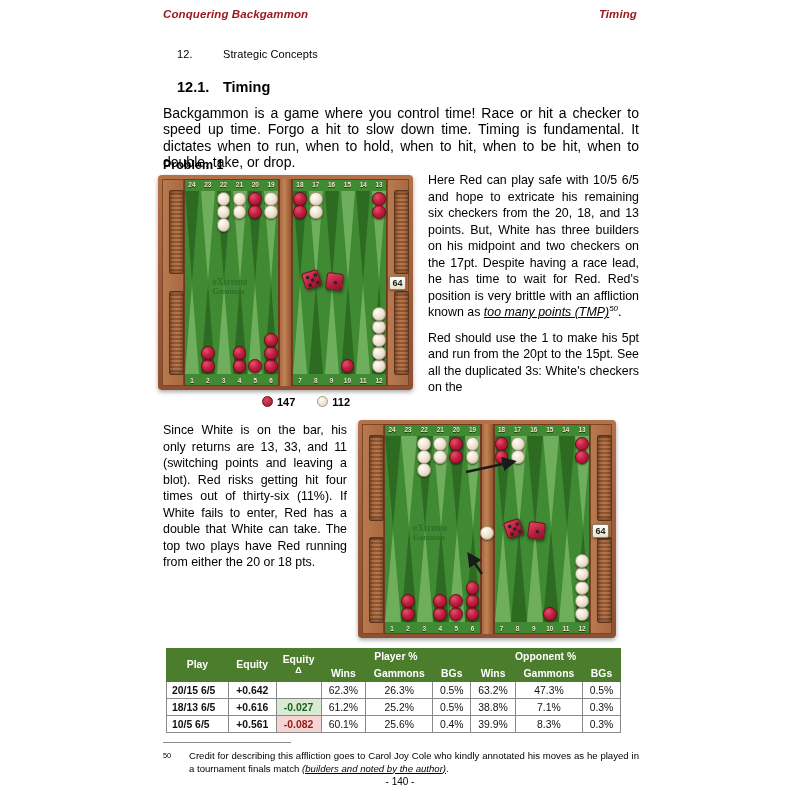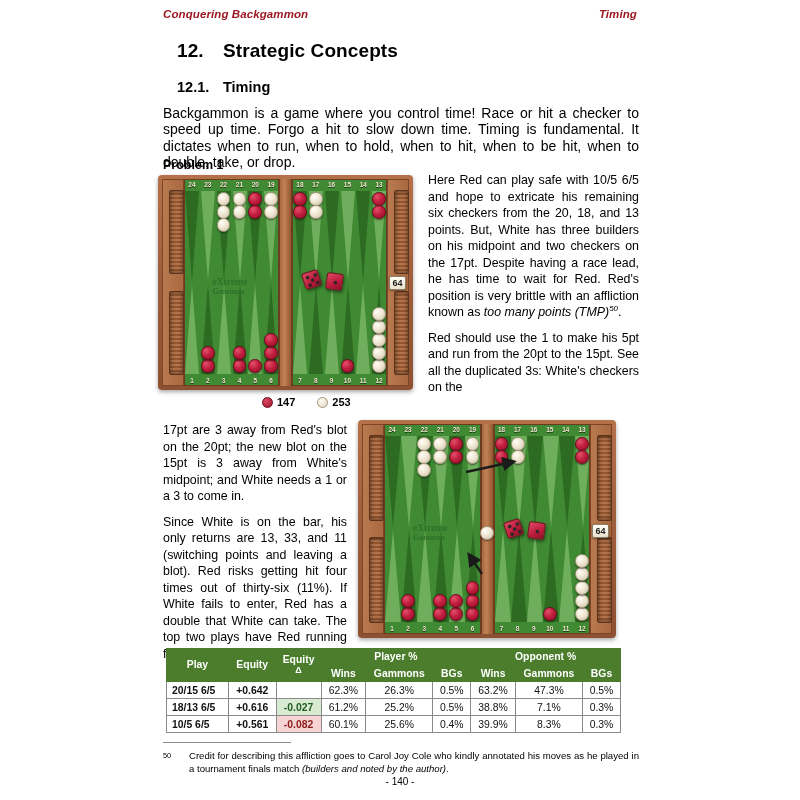--- a/index.html
+++ b/index.html
@@ -16,22 +16,22 @@
   
   .runhead {
     position: absolute; left: 163px; top: 8px; width: 474px;
     display: flex; justify-content: space-between; align-items: baseline;
     font-size: 11.5px; font-weight: bold; font-style: italic;
     color: #9c1822; letter-spacing: .1px;
   }
 
   
   .h1 {
-    position: absolute; left: 177px; top: 40px;
-    font-size: 19px; font-weight: bold; letter-spacing: .1px;
+    position: absolute; left: 177px; top: 48px;
+    font-size: 11px; font-weight: normal; letter-spacing: .1px;
   }
   .h1 .num { display: inline-block; width: 46px; }
   .h2 {
     position: absolute; left: 177px; top: 79px;
     font-size: 14.5px; font-weight: bold;
   }
   .h2 .num { display: inline-block; width: 46px; }
   .h3 {
     position: absolute; left: 163px; top: 158px;
     font-size: 12.5px; font-weight: bold;
@@ -45,21 +45,21 @@
   .col-right {
     position: absolute; left: 428px; top: 172px; width: 211px;
     font-size: 12.4px; line-height: 16.5px; text-align: justify;
   }
   .col-left {
     position: absolute; left: 163px; top: 422px; width: 184px;
     font-size: 12.4px; line-height: 16.5px; text-align: justify;
   }
   .col-right p, .col-left p { margin: 0 0 9px 0; }
   .col-right p:last-child, .col-left p:last-child { margin-bottom: 0; }
-  .it { font-style: italic; }
+  .it { font-style: italic; text-decoration: underline; }
   sup { font-size: 8px; font-style: italic; vertical-align: super; line-height: 0; }
 
   
   .board {
     position: absolute;
     background: linear-gradient(180deg,#b5714a 0%,#a05f3c 45%,#8d5031 100%);
     border-radius: 4px;
     box-shadow: 0 2px 4px rgba(0,0,0,.35);
     padding: 4px;
   }
@@ -148,21 +148,21 @@
 
   
   .arrow { position: absolute; pointer-events: none; }
 
   
   .pipcount {
     position: absolute;
     display: flex; align-items: center; gap: 22px;
     font-size: 11px; font-weight: bold;
   }
-  .pipcount .grp { display: flex; align-items: flex-end; gap: 4px; }
+  .pipcount .grp { display: flex; align-items: flex-start; gap: 4px; }
   .dot { width: 11px; height: 11px; border-radius: 50%; display: inline-block; }
   .dot.red { background: radial-gradient(circle at 35% 30%,#d94a64,#a01229); border: 1px solid #70111f; }
   .dot.white { background: radial-gradient(circle at 35% 30%,#fffdf5,#ddd2ba); border: 1px solid #a09madeup; border: 1px solid #a09578; }
 
   
   table.results {
     position: absolute; left: 166px; top: 648px; width: 455px;
     border-collapse: collapse;
     font-size: 10.4px;
   }
@@ -327,31 +327,30 @@
       </div>
   </div>
 
   <div class="pipcount" style="left:262px; top:396px;">
     <span class="grp">
       <span class="dot red"></span>
       <span>147</span>
     </span>
     <span class="grp">
       <span class="dot white"></span>
-      <span>253</span>
+      <span>112</span>
     </span>
   </div>
 
   <div class="col-right">
     <p><span>Here Red can play safe with 10/5 6/5 and hope to extricate his remaining six checkers from the 20, 18, and 13 points. But, White has three builders on his midpoint and two checkers on the 17pt. Despite having a race lead, he has time to wait for Red. Red's position is very brittle with an affliction known as </span><span class="it">too many points (TMP)</span><sup>50</sup><span>.</span></p>
     <p>Red should use the 1 to make his 5pt and run from the 20pt to the 15pt. See all the duplicated 3s: White's checkers on the</p>
   </div>
 
   <div class="col-left">
-    <p>17pt are 3 away from Red's blot on the 20pt; the new blot on the 15pt is 3 away from White's midpoint; and White needs a 1 or a 3 to come in.</p>
     <p>Since White is on the bar, his only returns are 13, 33, and 11 (switching points and leaving a blot). Red risks getting hit four times out of thirty-six (11%). If White fails to enter, Red has a double that White can take. The top two plays have Red running from either the 20 or 18 pts.</p>
   </div>
 
   <div class="board" id="board2" style="left:358px; top:420px; width:258px; height:218px;">
     <div class="board-inner" id="b2inner">
         <div class="side-frame" style="left: 0px; width: 22px;">
           <div class="slot top"></div>
           <div class="slot bot"></div>
         </div>
         <div class="side-frame" style="left: 228px; width: 22px;">

